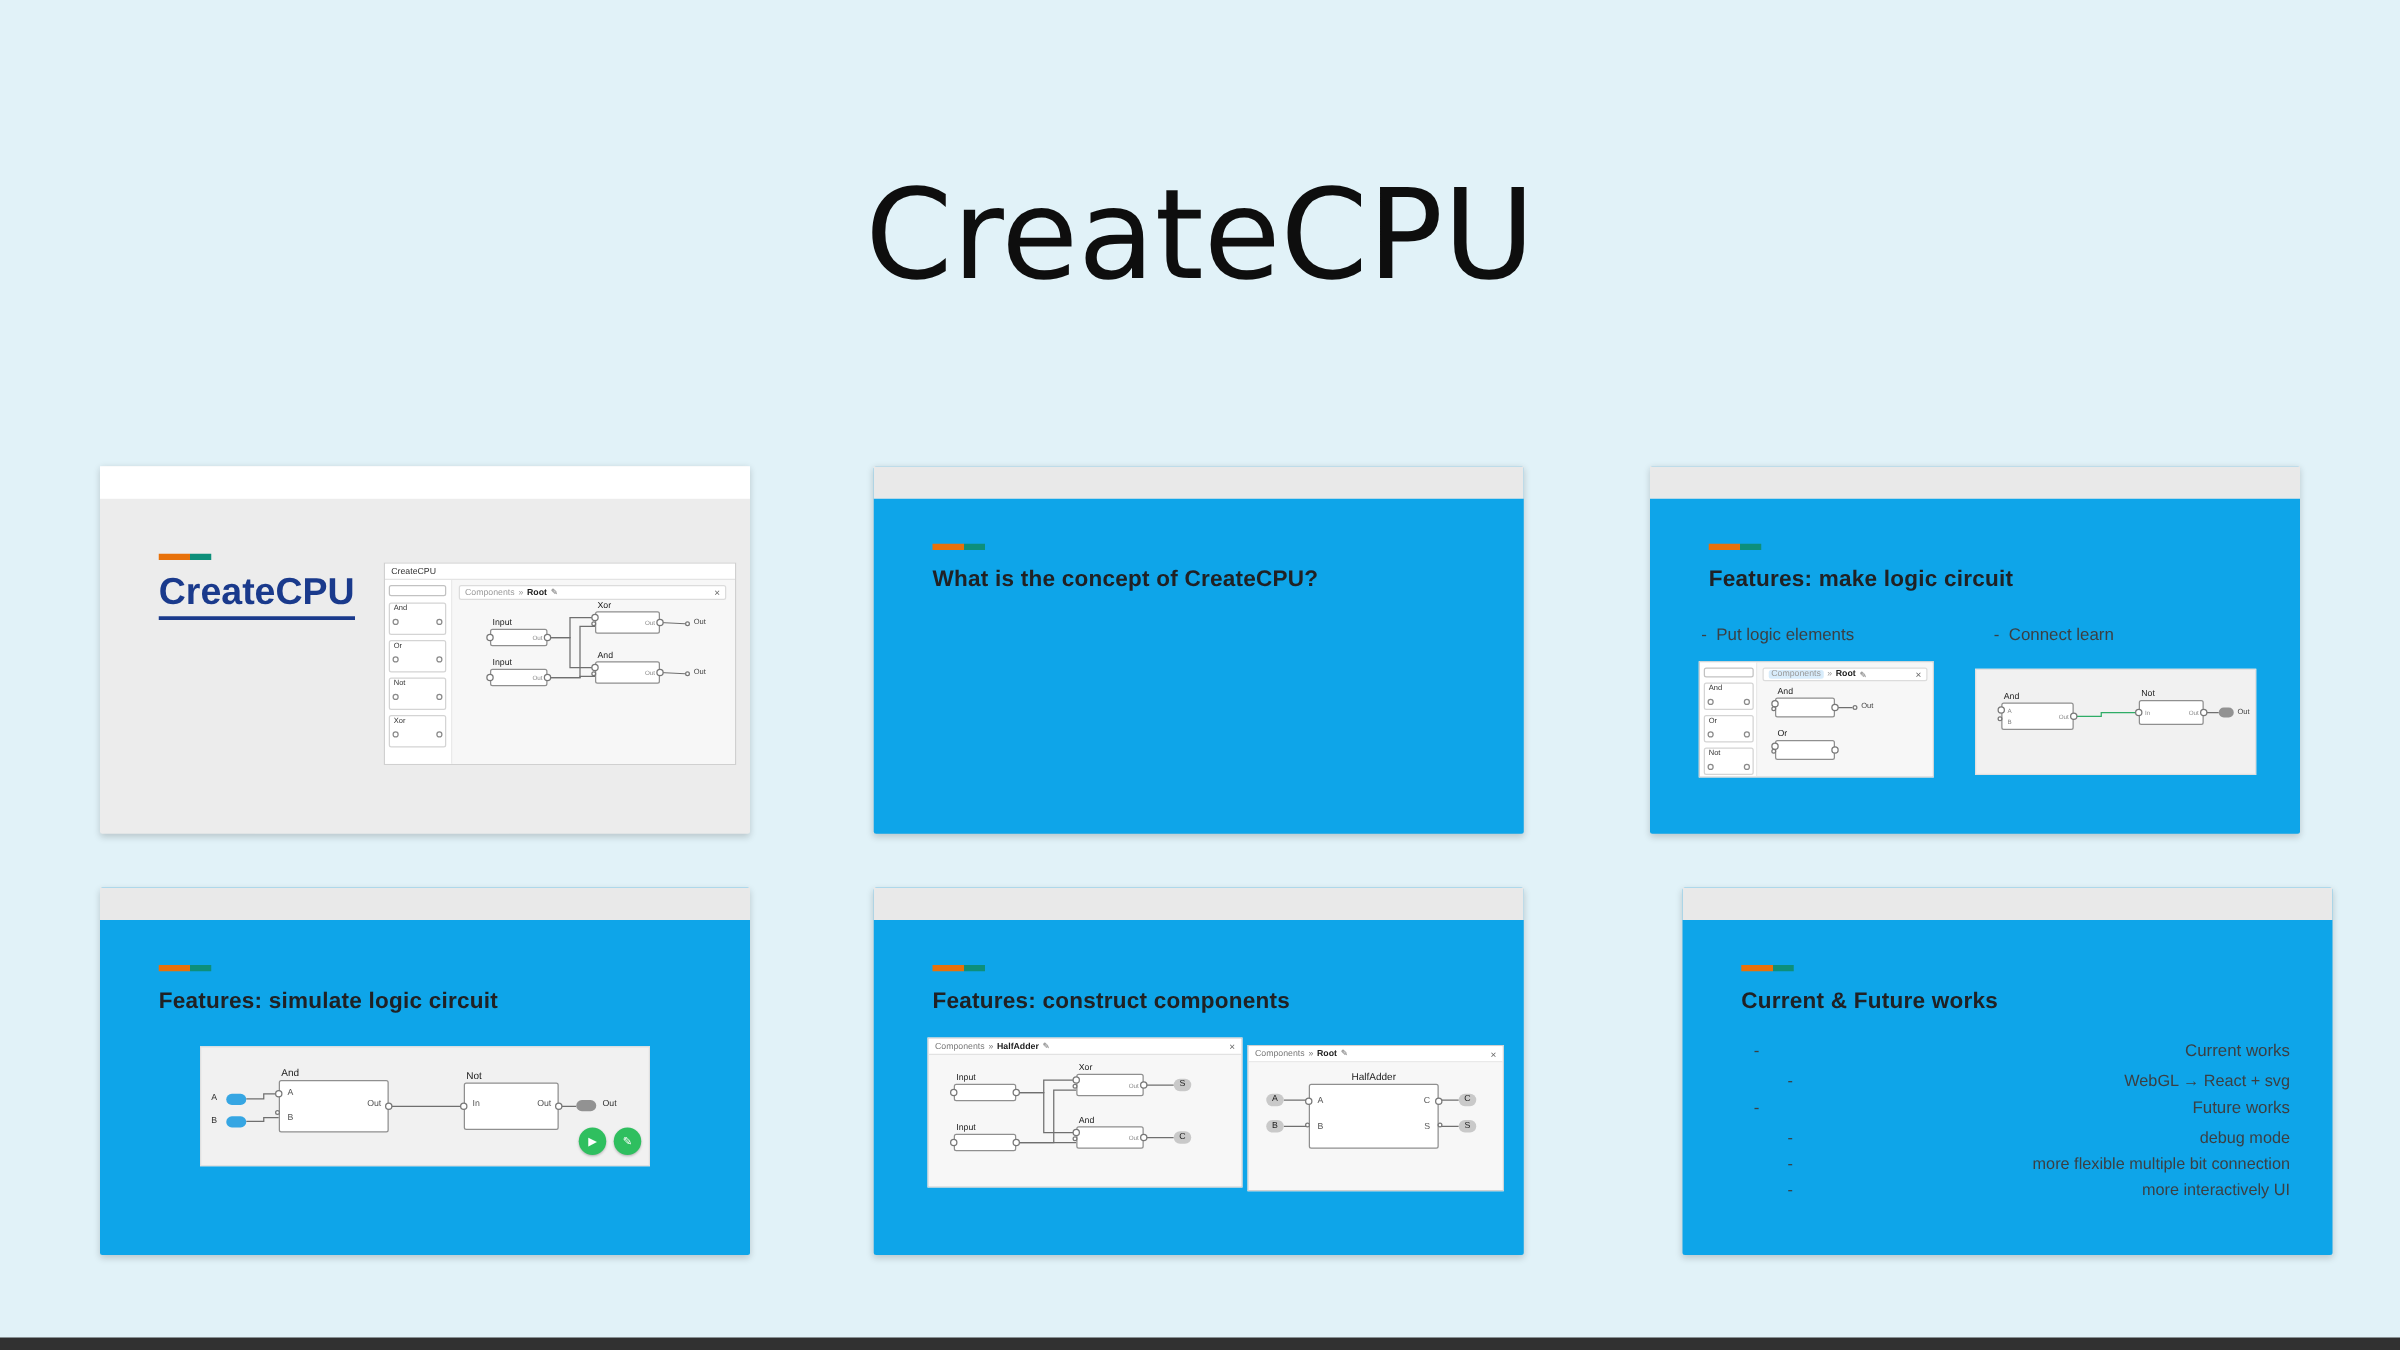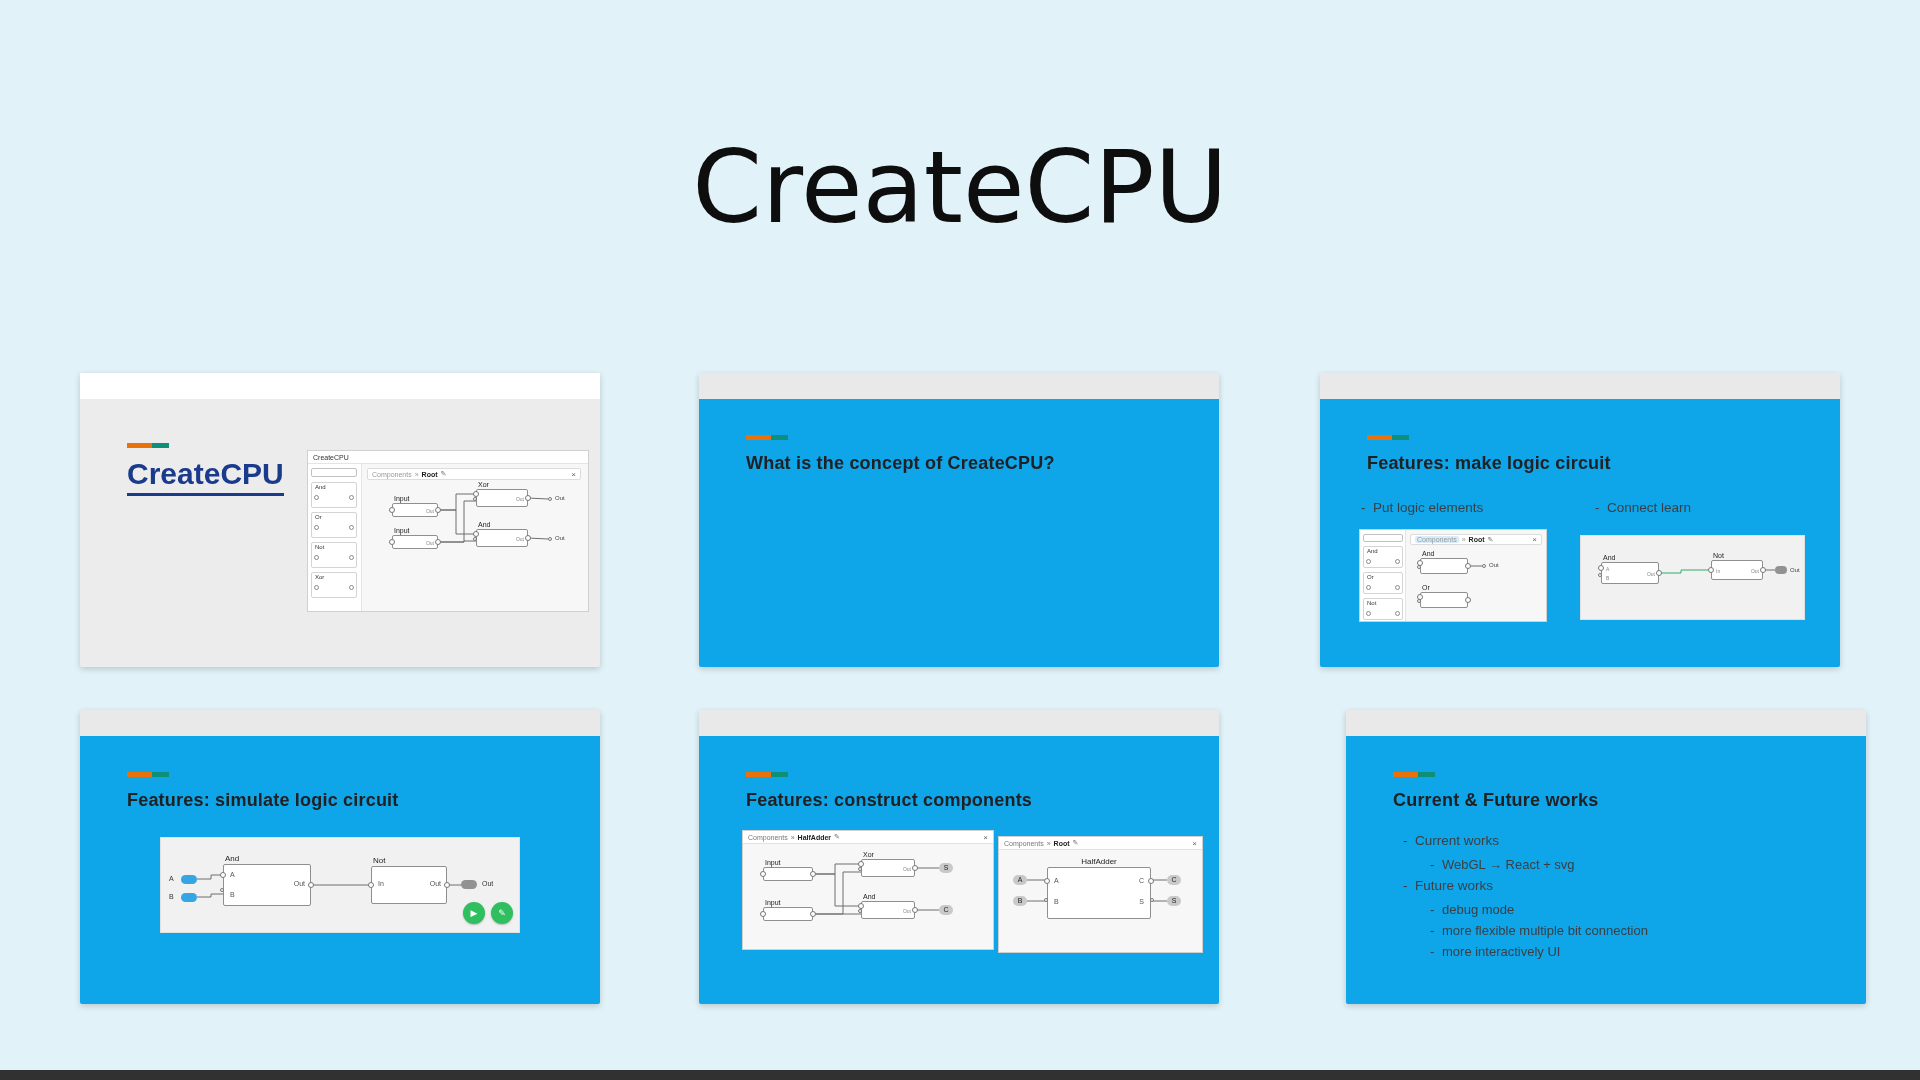--- a/index.html
+++ b/index.html
@@ -51,21 +51,21 @@
   .s1title {
     position:absolute; left:47px; top:84px;
     font-size:30px; font-weight:bold; color:#1a3a8c;
     border-bottom:3px solid #1a3a8c; padding-bottom:2px; display:inline-block;
   }
 
   .blt { position:relative; padding-left:13px; font-size:13.5px; color:#3b3f43; line-height:1.4; margin-bottom:5px; }
   .blt::before { content:"-"; position:absolute; left:1px; color:#3b3f43; }
   .blt.sub { margin-left:27px; font-size:13px; margin-bottom:3px; }
   .s2b { position:absolute; left:60px; top:127px; width:400px; list-style:none; }
-  .s6b { position:absolute; left:56px; top:122px; width:430px; list-style:none; }
+  .s6b { position:absolute; left:56px; top:122px; width:430px; list-style:none;text-align:right; }
   .blt-abs { position:absolute; }
 
   
   .shot { position:absolute; background:#ffffff; border:1px solid #d0d0d0; }
   .shot.plain { background:#f1f1f1; border:1px solid #e0e0e0; }
   .wtitle { position:absolute; top:0; left:0; right:0; height:13px; line-height:13px;
             padding-left:5px; font-size:7px; color:#333; border-bottom:1px solid #e4e4e4; background:#fff; }
   .wtbar { position:absolute; top:0; left:0; right:0; height:13px; display:flex; align-items:center;
            gap:3px; padding:0 5px; font-size:7px; color:#777; border-bottom:1px solid #e2e2e2; background:#fff; }
   .canvas { position:absolute; background:#f7f7f7; }

